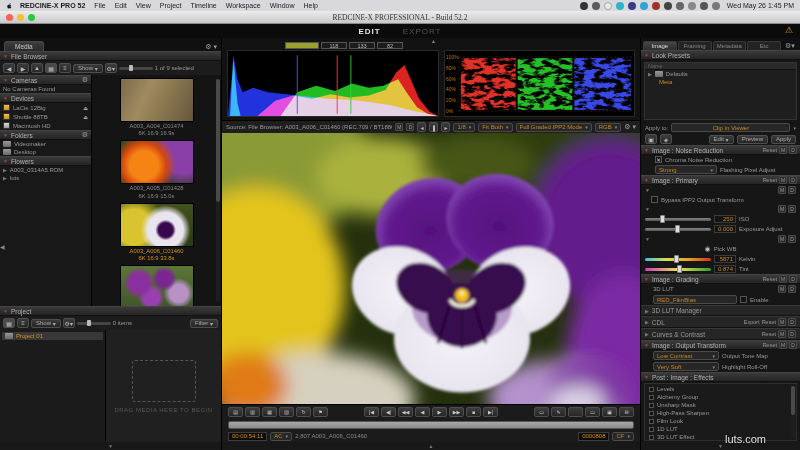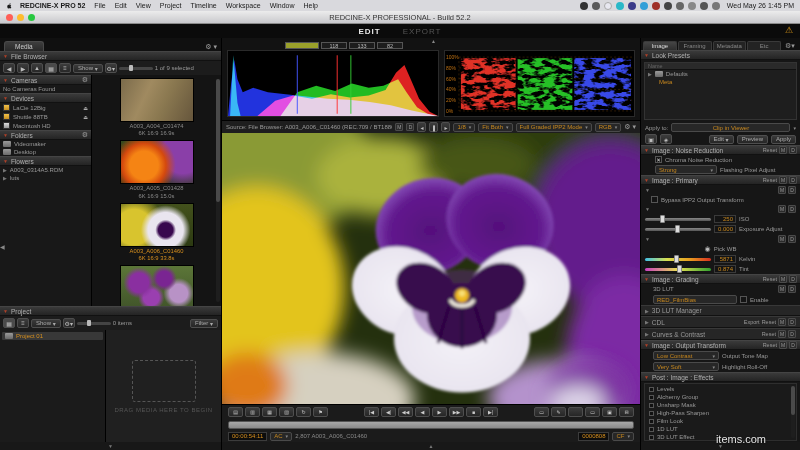--- a/index.html
+++ b/index.html
@@ -8,21 +8,21 @@
   
   #menubar{height:11px;background:#d9d9dd;display:flex;align-items:center;padding:0 6px;font-size:7px;color:#1a1a1a;}
   #menubar .apple{width:7px;height:7px;margin-right:7px;}
   #menubar .mi{margin-right:9px;white-space:nowrap;}
   #menubar .mi.app{font-weight:bold;}
   #menubar .spacer{flex:1;}
   #menubar .sti{width:8px;height:8px;border-radius:50%;margin-left:4px;display:inline-block;}
   #menubar .clock{margin-left:7px;white-space:nowrap;}
   
   #titlebar{height:13px;background:linear-gradient(#ececec,#c9c9cd);border-bottom:1px solid #8a8a8a;
-    display:flex;align-items:center;justify-content:center;font-size:7.5px;color:#333;position:relative;}
+    display:flex;align-items:center;justify-content:center;font-size:7.5px;color:#333;position:relative;font-family:Liberation Serif, serif;}
   .lights{position:absolute;left:6px;top:3px;display:flex;gap:4px;}
   .light{width:7px;height:7px;border-radius:50%;}
   .lr{background:#ff5f57;}.ly{background:#febc2e;}.lg{background:#28c840;}
   
   #app{height:426px;background:#0a0a0a;display:flex;flex-direction:column;position:relative;}
   #modebar{height:14px;display:flex;align-items:center;justify-content:center;gap:22px;background:#0b0b0b;position:relative;}
   #modebar .mt{font-size:8px;letter-spacing:1px;}
   #modebar .mt.on{color:#e8e8e8;font-weight:bold;}
   #modebar .mt.off{color:#555;}
   #modebar .warn{position:absolute;right:7px;top:1px;color:#e8a018;font-size:9px;}
@@ -749,14 +749,14 @@
             <span>3D LUT Effect</span>
           </div>
         <div class="vscroll" style="top:2px;bottom:2px">
             <span class="vth"></span>
           </div>
       </div>
       <div class="collapse">▼</div>
     </div>
   </div>
 
-  <div class="watermark">items.com</div>
+  <div class="watermark">luts.com</div>
 </div>
 
 </body></html>

